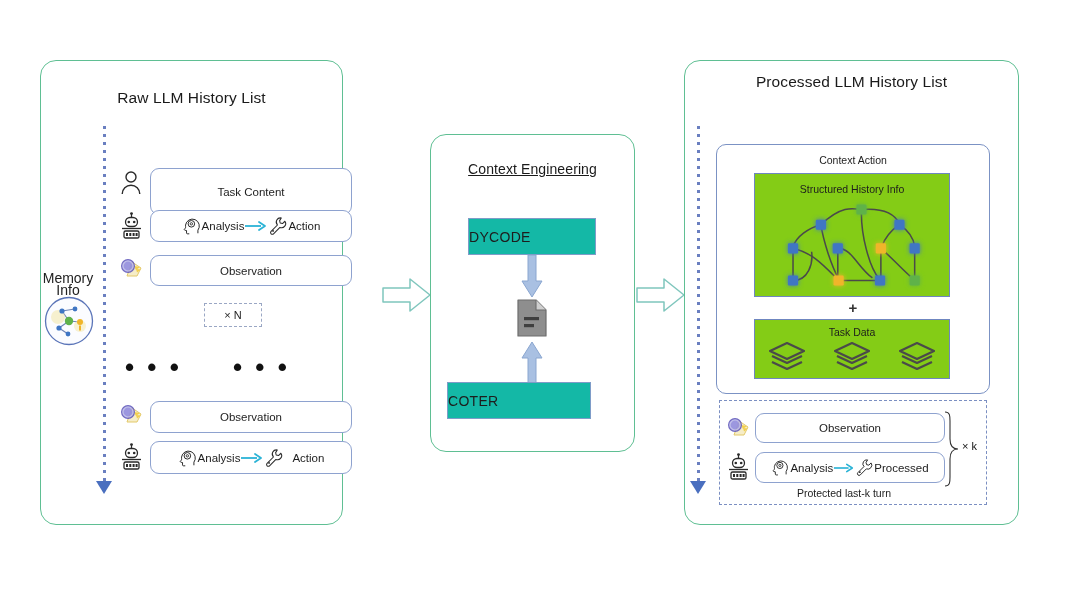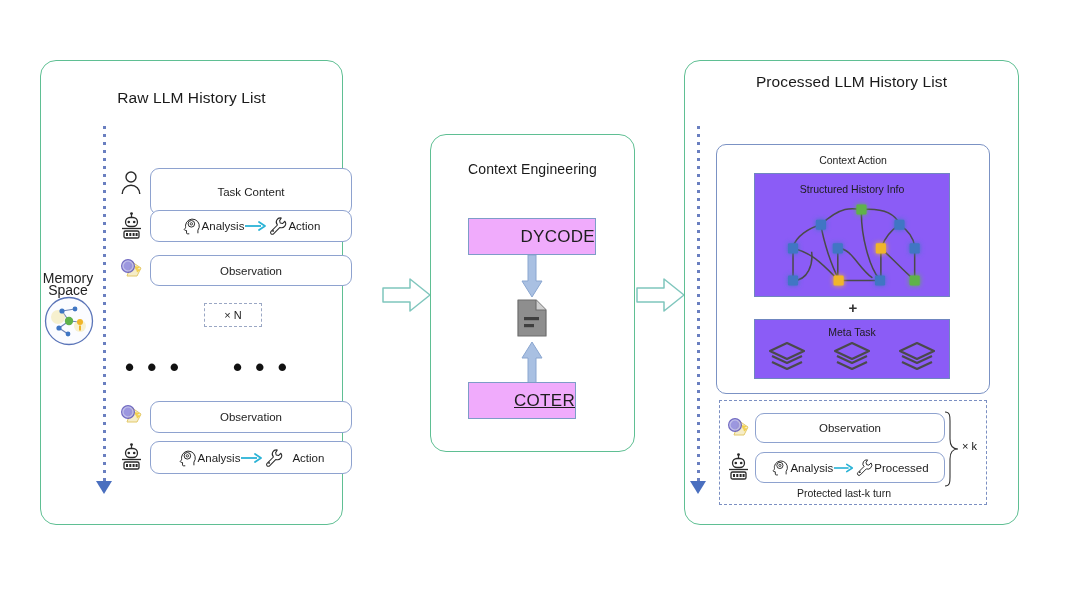--- a/index.html
+++ b/index.html
@@ -75,40 +75,40 @@
   }
 
   
   .mem-label{
     position:absolute;text-align:center;font-size:14px;color:#222;line-height:12px;
   }
 
   
   .procbox{
     position:absolute;
-    background:#f0abfc;
+    background:#14b8a6;
     border:1.3px solid #7e9cc8;
     box-sizing:border-box;
-    display:flex;align-items:center;justify-content:flex-end;
-    font-size:17px;color:#1d1d1d;letter-spacing:.3px;
+    display:flex;align-items:center;justify-content:flex-start;
+    font-size:14px;color:#1d1d1d;letter-spacing:.3px;
   }
 
   
   .roundbox{
     position:absolute;
     border:1.2px solid #7b92c4;
     border-radius:10px;
     box-sizing:border-box;
     background:#fff;
   }
   .sqbox{
     position:absolute;
     border:1.2px solid #6f86c0;
     box-sizing:border-box;
-    background:#8b5cf6;
+    background:#84cc16;
   }
   .box-title{
     position:absolute;left:0;right:0;text-align:center;
     font-size:10.5px;color:#1d1d1d;
   }
   .dashregion{
     position:absolute;
     border:1.3px dashed #7b8fc2;
     box-sizing:border-box;
     background:transparent;
@@ -130,21 +130,21 @@
 
   <div class="panel" style="left:40px;top:60px;width:303px;height:465px;">
     <div class="panel-title" style="top:28px;">Raw LLM History List</div>
   </div>
 
   <div class="timeline" style="left:103px;top:126px;height:355px;"></div>
   <div class="timeline-arrow" style="left:96px;top:481px;"></div>
 
   <div class="mem-label" style="left:40px;top:272px;width:56px;">
     <span>Memory</span><br>
-    <span>Space</span>
+    <span>Info</span>
   </div>
   <div class="abs" style="left:44px;top:296px;">
     <svg width="50" height="50" viewBox="0 0 50 50" class="icon">
       <circle cx="25" cy="25" r="23.5" fill="#fbfcff" stroke="#5a74b8" stroke-width="1.3"></circle>
       <g stroke="#6d83b5" stroke-width="1.1">
         <line x1="25" y1="25" x2="15" y2="32"></line>
         <line x1="25" y1="25" x2="36" y2="26"></line>
         <line x1="25" y1="25" x2="18" y2="15"></line>
         <line x1="15" y1="32" x2="24" y2="38"></line>
         <line x1="18" y1="15" x2="31" y2="13"></line>
@@ -290,21 +290,21 @@
     </div>
   </div>
 
   <div class="abs" style="left:382px;top:277px;">
     <svg width="50" height="36" viewBox="0 0 50 36" class="icon">
       <path d="M1 11 h27 v-9 l20 16 l-20 16 v-9 h-27 z" fill="#ffffff" stroke="#7fc6bd" stroke-width="1.5" stroke-linejoin="round"></path>
     </svg>
   </div>
 
   <div class="panel" style="left:430px;top:134px;width:205px;height:318px;">
-    <div class="panel-title" style="top:26px;font-size:14px;">Context Engineering</div>
+    <div class="panel-title" style="top:26px;font-size:14px;text-decoration:underline;">Context Engineering</div>
   </div>
 
   <div class="procbox" style="left:468px;top:218px;width:128px;height:37px;">
     <span>DYCODE</span>
   </div>
 
   <div class="abs" style="left:516px;top:255px;">
     <svg width="32" height="44" viewBox="0 0 32 44" class="icon">
       <path d="M12 0 h8 v26 h6 l-10 16 l-10 -16 h6 z" fill="#a9c0e2" stroke="#8aa6d0" stroke-width="1"></path>
     </svg>
@@ -318,21 +318,21 @@
       <rect x="9" y="26" width="10" height="3.2" fill="#3f3f3f"></rect>
     </svg>
   </div>
 
   <div class="abs" style="left:516px;top:340px;">
     <svg width="32" height="44" viewBox="0 0 32 44" class="icon">
       <path d="M12 44 h8 v-26 h6 l-10 -16 l-10 16 h6 z" fill="#a9c0e2" stroke="#8aa6d0" stroke-width="1"></path>
     </svg>
   </div>
 
-  <div class="procbox" style="left:468px;top:382px;width:108px;height:37px;text-decoration:underline;">
+  <div class="procbox" style="left:447px;top:382px;width:144px;height:37px;">
     <span>COTER</span>
   </div>
 
   <div class="abs" style="left:636px;top:277px;">
     <svg width="50" height="36" viewBox="0 0 50 36" class="icon">
       <path d="M1 11 h27 v-9 l20 16 l-20 16 v-9 h-27 z" fill="#ffffff" stroke="#7fc6bd" stroke-width="1.5" stroke-linejoin="round"></path>
     </svg>
   </div>
 
   <div class="panel" style="left:684px;top:60px;width:335px;height:465px;">
@@ -391,21 +391,21 @@
         <rect x="142" y="28" width="12" height="12" rx="1.5" fill="#3f76c4"></rect>
         <rect x="160" y="56" width="12" height="12" rx="1.5" fill="#3f76c4"></rect>
         <rect x="160" y="94" width="12" height="12" rx="1.5" fill="#5fb24a"></rect>
       </g>
     </svg>
   </div>
 
   <div class="plus" style="left:716px;top:299px;width:274px;">+</div>
 
   <div class="sqbox" style="left:754px;top:319px;width:196px;height:60px;">
-    <div class="box-title" style="top:6px;">Meta Task</div>
+    <div class="box-title" style="top:6px;">Task Data</div>
   </div>
   <div class="abs" style="left:754px;top:340px;width:196px;display:flex;justify-content:space-around;align-items:center;">
     <span>
       <svg width="40" height="32" viewBox="0 0 40 32" class="icon">
         <path d="M20 3 L37 11 L20 19 L3 11 Z" fill="none" stroke="#4a4a4a" stroke-width="2.2" stroke-linejoin="round"></path>
         <path d="M5 16 L20 23 L35 16" fill="none" stroke="#4a4a4a" stroke-width="2.2" stroke-linejoin="round"></path>
         <path d="M5 22 L20 29 L35 22" fill="none" stroke="#4a4a4a" stroke-width="2.2" stroke-linejoin="round"></path>
       </svg>
     </span>
     <span>

